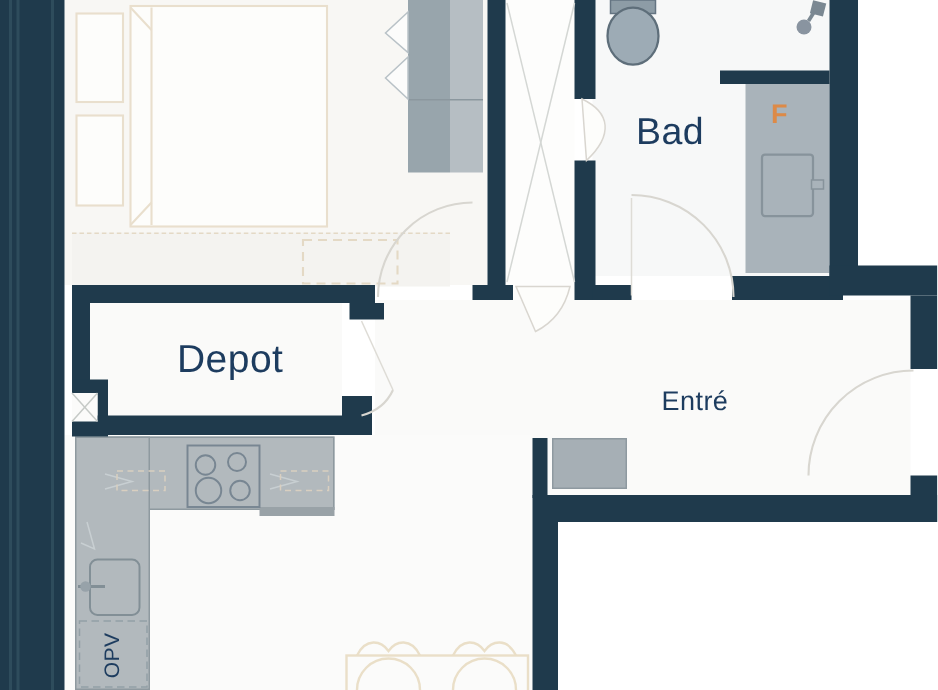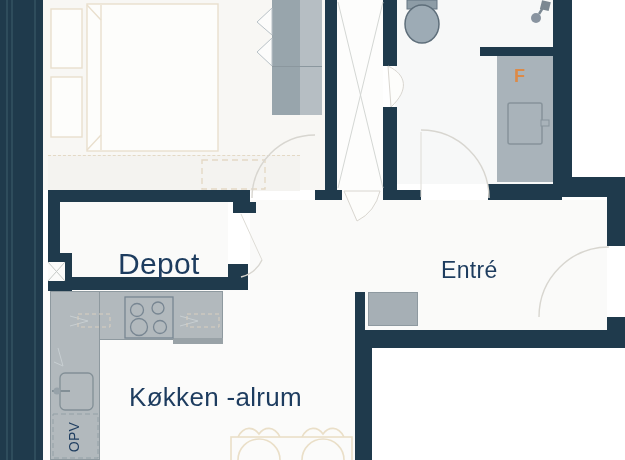--- a/index.html
+++ b/index.html
@@ -146,23 +146,23 @@
 
     <g stroke="#eadfc8" fill="none" stroke-width="1.6">
       <rect x="231" y="437" width="121" height="30"></rect>
       <circle cx="259" cy="460" r="21"></circle>
       <circle cx="323" cy="460" r="21"></circle>
       <path d="M 238,437 C 244,425 254,427 259,434 C 264,427 274,425 280,437"></path>
       <path d="M 302,437 C 308,425 318,427 323,434 C 328,427 338,425 344,437"></path>
     </g>
   </svg>
 
-  <div class="label" style="left:118px;top:247px;font-size:30px;">Depot</div>
-  <div class="label" style="left:441px;top:257px;font-size:23px;">Entré</div>
-  <div class="label" style="left:129px;top:382px;font-size:26px;">Køkken -alrum</div>
+  <div class="label" style="left:424px;top:74px;font-size:25px;">Bad</div>
+  <div class="label" style="left:118px;top:224px;font-size:26px;">Depot</div>
+  <div class="label" style="left:441px;top:257px;font-size:18px;">Entré</div>
 
   <div class="label" style="left:50px;top:414px;width:48px;height:46px;display:flex;align-items:center;justify-content:center;transform:rotate(-90deg);font-size:14px;">
     <span>OPV</span>
   </div>
 
   <div class="label" style="left:514px;top:66px;font-size:18px;font-weight:600;color:#dd8a47;">F</div>
 
 </div>
 
 </body></html>

